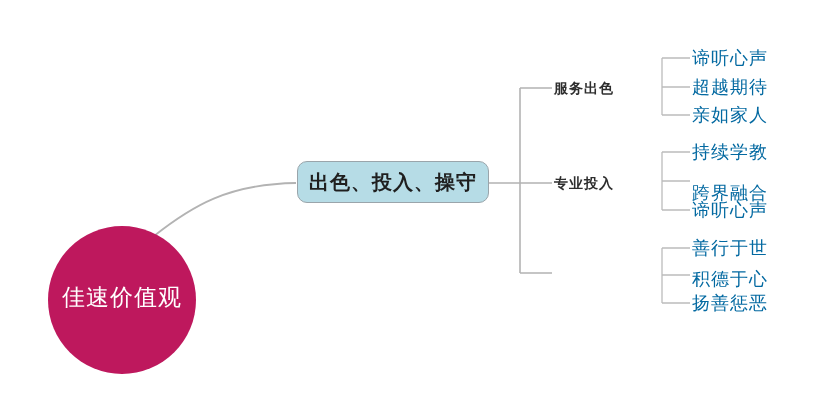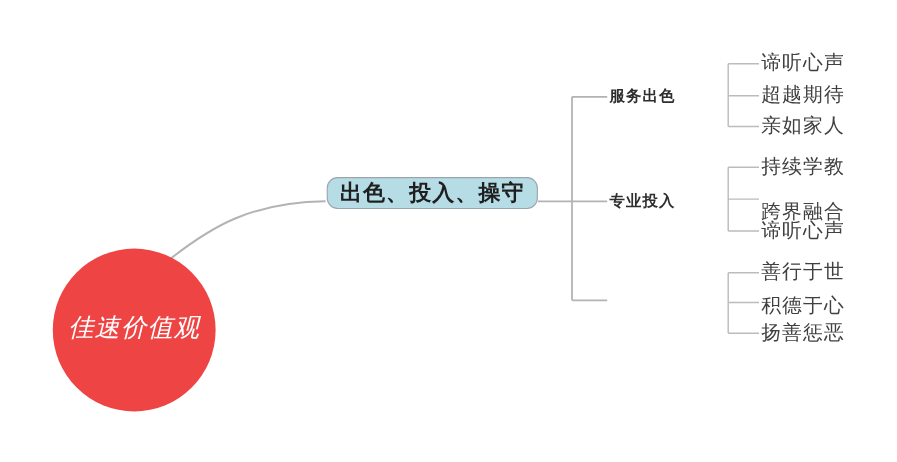--- a/index.html
+++ b/index.html
@@ -18,37 +18,36 @@
   #connector-layer {
     position: absolute;
     left: 0; top: 0;
     width: 815px; height: 420px;
   }
   .root-circle {
     position: absolute;
     left: 48px; top: 226px;
     width: 148px; height: 148px;
     border-radius: 50%;
-    background: #ef4444;
+    background: #be185d;
     display: flex;
     align-items: center;
     justify-content: center;
-    font-style: italic;
   }
   .root-circle .root-label {
     color: #ffffff;
     font-size: 23px;
     letter-spacing: 1px;
     margin-top: -6px;
     white-space: nowrap;
   }
   .center-node {
     position: absolute;
     left: 297px; top: 161px;
-    width: 192px; height: 29px;
+    width: 192px; height: 42px;
     box-sizing: border-box;
     background: #b6dce6;
     border: 1.5px solid #9aa5ab;
     border-radius: 10px;
     display: flex;
     align-items: center;
     justify-content: center;
   }
   .center-node .center-label {
     font-size: 20px;
@@ -67,21 +66,21 @@
     color: #2e2e2e;
     letter-spacing: 1px;
     white-space: nowrap;
   }
   .leaf-label {
     position: absolute;
     left: 692px;
     height: 24px;
     line-height: 24px;
     font-size: 18px;
-    color: #404040;
+    color: #0369a1;
     letter-spacing: 1px;
     white-space: nowrap;
   }
 </style>
 </head>
 <body>
 
 <div id="canvas">
 
   <svg id="connector-layer" viewBox="0 0 815 420" xmlns="http://www.w3.org/2000/svg">

